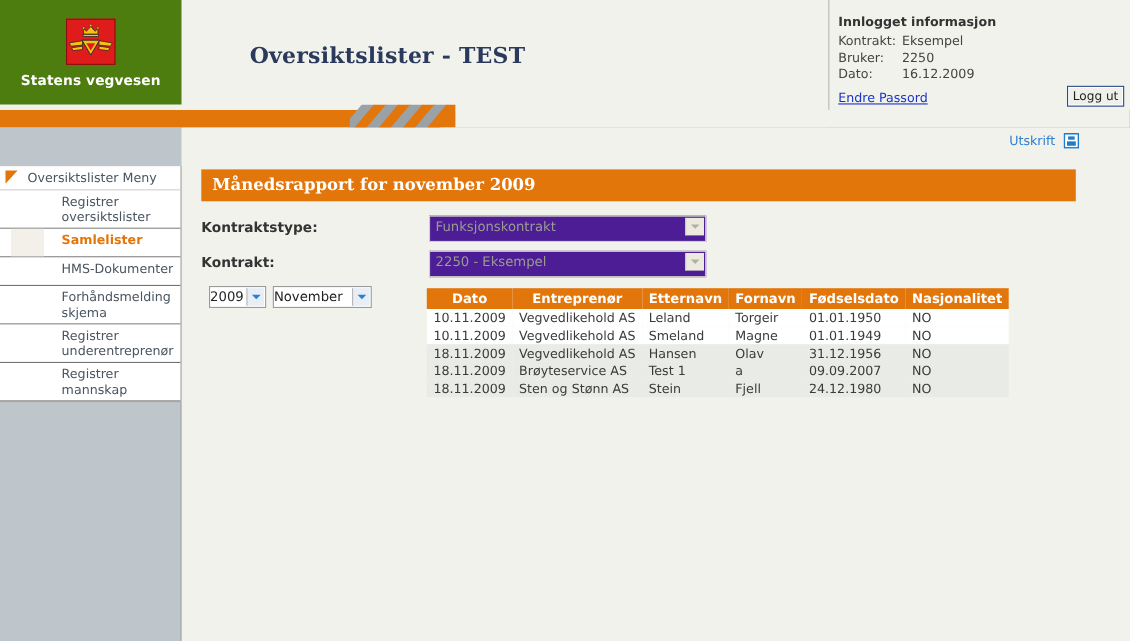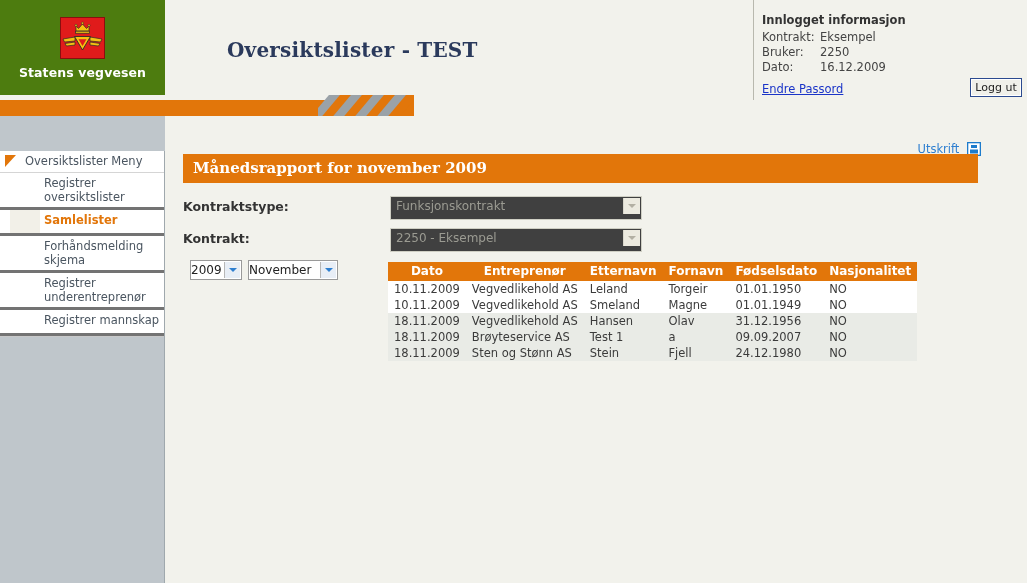--- a/index.html
+++ b/index.html
@@ -175,23 +175,23 @@
   .menu-head .tri {
     position: absolute;
     left: 5px; top: 4px;
     width: 0; height: 0;
     border-left: 11px solid #e2760a;
     border-bottom: 12px solid transparent;
   }
   .menu-item {
     position: relative;
     min-height: 26px;
-    border-bottom: 3px solid #737373;
+    border-bottom: 1px solid #737373;
     background: #ffffff;
-    padding: 3px 4px 3px 44px;
+    padding: 3px 4px 3px 56px;
     font-size: 11.5px;
     line-height: 14px;
     color: #4a5560;
     cursor: pointer;
     box-sizing: border-box;
   }
   .menu-item .indent-block {
     position: absolute;
     left: 10px; top: 0; bottom: 0;
     width: 30px;
@@ -212,21 +212,20 @@
     width: 861px; height: 467px;
     background: #f2f2ec;
   }
   #utskrift {
     position: absolute;
     right: 46px; top: 5px;
     font-size: 11.5px;
     color: #2e7fd0;
     cursor: pointer;
     white-space: nowrap;
-    margin-top: 21px;
   }
   #utskrift .print-ic {
     display: inline-block;
     vertical-align: -3px;
     margin-left: 4px;
   }
   #panel-title {
     position: absolute;
     left: 17px; top: 38px;
     width: 795px; height: 29px;
@@ -243,21 +242,21 @@
   .field-label {
     position: absolute;
     font-size: 12.5px;
     font-weight: bold;
     color: #333333;
     text-align: center;
   }
   .sel-disabled {
     position: absolute;
     width: 252px; height: 24px;
-    background: #404040;
+    background: #4c1d95;
     border: 1px solid #cfcfc4;
     box-sizing: border-box;
     font-size: 12px;
     color: #9b9b92;
     line-height: 18px;
     padding-left: 5px;
     overflow: hidden;
     white-space: nowrap;
   }
   .sel-disabled .arrowbox {
@@ -412,20 +411,24 @@
       <div class="menu-item">
         <span class="indent-block"></span>
         <span>Registrer oversiktslister</span>
       </div>
 
       <div class="menu-item active">
         <span class="indent-block"></span>
         <span>Samlelister</span>
       </div>
 
+      <div class="menu-item">
+        <span class="indent-block"></span>
+        <span>HMS-Dokumenter</span>
+      </div>
 
       <div class="menu-item">
         <span class="indent-block"></span>
         <span>Forhåndsmelding skjema</span>
       </div>
 
       <div class="menu-item">
         <span class="indent-block"></span>
         <span>Registrer underentreprenør</span>
       </div>

